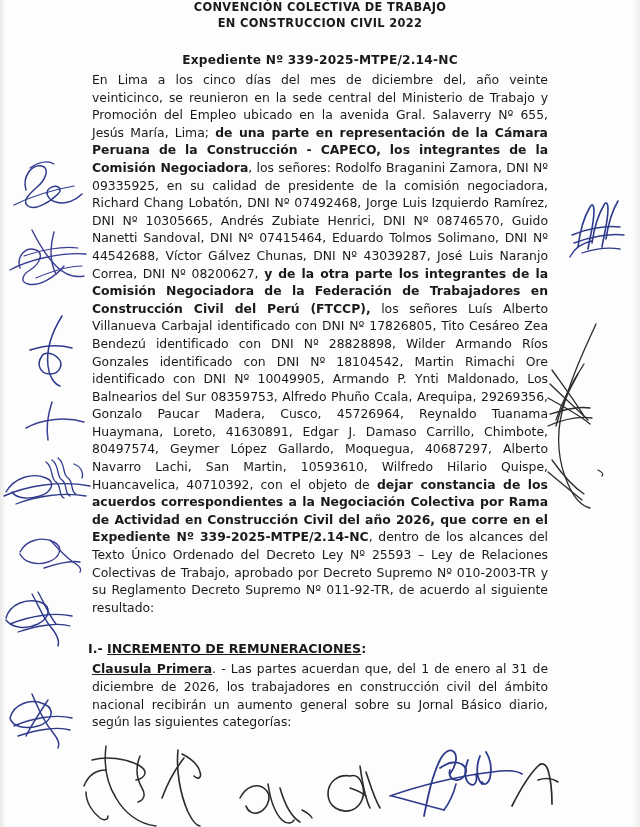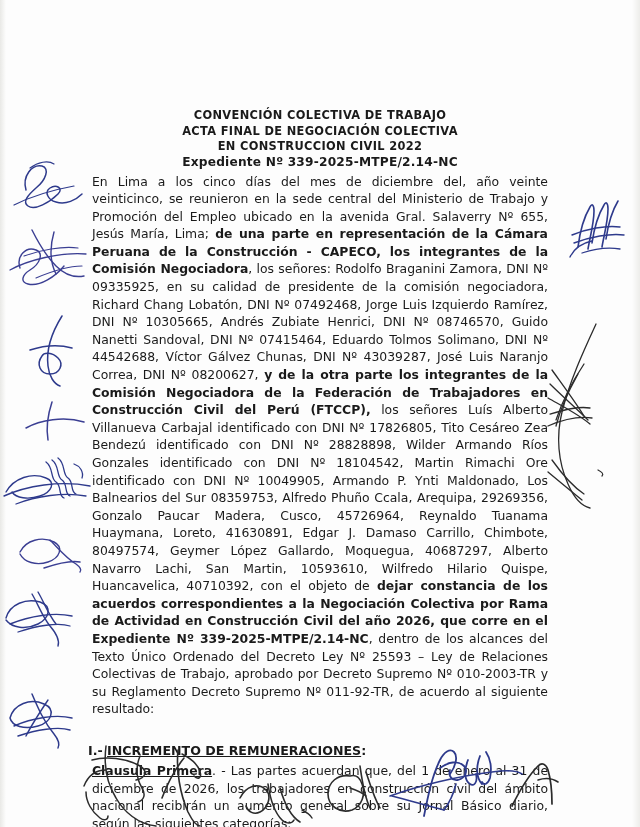--- a/index.html
+++ b/index.html
@@ -35,32 +35,32 @@
 
   .content {
     position: absolute;
     left: 88px;
     top: 0;
     width: 464px;
   }
 
   .title-block {
     text-align: center;
-    padding-top: 108px;
   }
   .title-line {
     font-weight: bold;
     font-size: 11.4px;
     letter-spacing: 0.35px;
     line-height: 15.5px;
   }
   .expediente {
     text-align: center;
     font-weight: bold;
     font-size: 12.2px;
+    margin-top: 22px;
     letter-spacing: 0.2px;
   }
 
   p.body-par {
     font-size: 12.4px;
     line-height: 17.6px;
     text-align: justify;
     margin: 4px;
   }
   .par-intro { margin-top: 24px; }
@@ -95,21 +95,20 @@
 
 <div class="page">
 
   <div class="scan-edge-left"></div>
   <div class="scan-edge-right"></div>
 
   <div class="content">
 
     <div class="title-block">
       <div class="title-line">CONVENCIÓN COLECTIVA DE TRABAJO</div>
-      <div class="title-line">ACTA FINAL DE NEGOCIACIÓN COLECTIVA</div>
       <div class="title-line">EN CONSTRUCCION CIVIL 2022</div>
     </div>
 
     <div class="expediente">Expediente Nº 339-2025-MTPE/2.14-NC</div>
 
     <p class="body-par par-intro"><span>En Lima a los cinco días del mes de diciembre del, año veinte veinticinco, se reunieron en la sede central del Ministerio de Trabajo y Promoción del Empleo ubicado en la avenida Gral. Salaverry Nº 655, Jesús María, Lima; </span><span class="b">de una parte  en representación de la Cámara Peruana de la Construcción - CAPECO, los integrantes de la Comisión Negociadora</span><span>, los señores: Rodolfo Braganini Zamora, DNI Nº 09335925, en su calidad de presidente de la comisión negociadora, Richard Chang Lobatón, DNI Nº 07492468, Jorge Luis Izquierdo Ramírez, DNI Nº 10305665, Andrés Zubiate Henrici, DNI Nº 08746570, Guido Nanetti Sandoval, DNI Nº 07415464, Eduardo Tolmos Solimano, DNI Nº 44542688, Víctor Gálvez Chunas, DNI Nº 43039287, José Luis Naranjo Correa,   DNI  Nº  08200627, </span><span class="b">y de la otra parte los integrantes de la Comisión Negociadora de la Federación de Trabajadores en Construcción Civil del Perú (FTCCP),</span><span> los señores Luís Alberto Villanueva Carbajal identificado con DNI Nº 17826805, Tito Cesáreo Zea Bendezú identificado con DNI Nº 28828898, Wilder Armando Ríos Gonzales identificado con DNI Nº 18104542, Martin Rimachi Ore identificado con DNI Nº 10049905, Armando P. Ynti Maldonado, Los Balnearios del Sur 08359753, Alfredo Phuño Ccala, Arequipa, 29269356, Gonzalo Paucar Madera, Cusco,  45726964,  Reynaldo  Tuanama  Huaymana,  Loreto, 41630891, Edgar J. Damaso Carrillo,   Chimbote, 80497574, Geymer López Gallardo,  Moquegua,  40687297,  Alberto  Navarro  Lachi,  San  Martin, 10593610, Wilfredo Hilario Quispe, Huancavelica, 40710392, con el objeto de </span><span class="b">dejar constancia de los acuerdos correspondientes a la Negociación Colectiva por Rama de Actividad en Construcción Civil del año 2026, que corre en el Expediente Nº 339-2025-MTPE/2.14-NC</span><span>, dentro de los alcances del Texto Único Ordenado del Decreto Ley Nº 25593 – Ley de Relaciones Colectivas de Trabajo, aprobado por Decreto Supremo Nº 010-2003-TR y su Reglamento Decreto Supremo Nº 011-92-TR, de acuerdo al siguiente resultado:</span></p>
 
     <div class="section-heading"><span>I.- </span><span class="u">INCREMENTO DE REMUNERACIONES</span><span>:</span></div>
 
     <p class="body-par clausula-par"><span class="lead">Clausula Primera</span><span>. - Las partes acuerdan que, del 1 de enero al 31 de diciembre de 2026, los trabajadores en construcción civil del ámbito nacional recibirán un aumento general sobre su Jornal Básico diario, según las siguientes categorías:</span></p>

